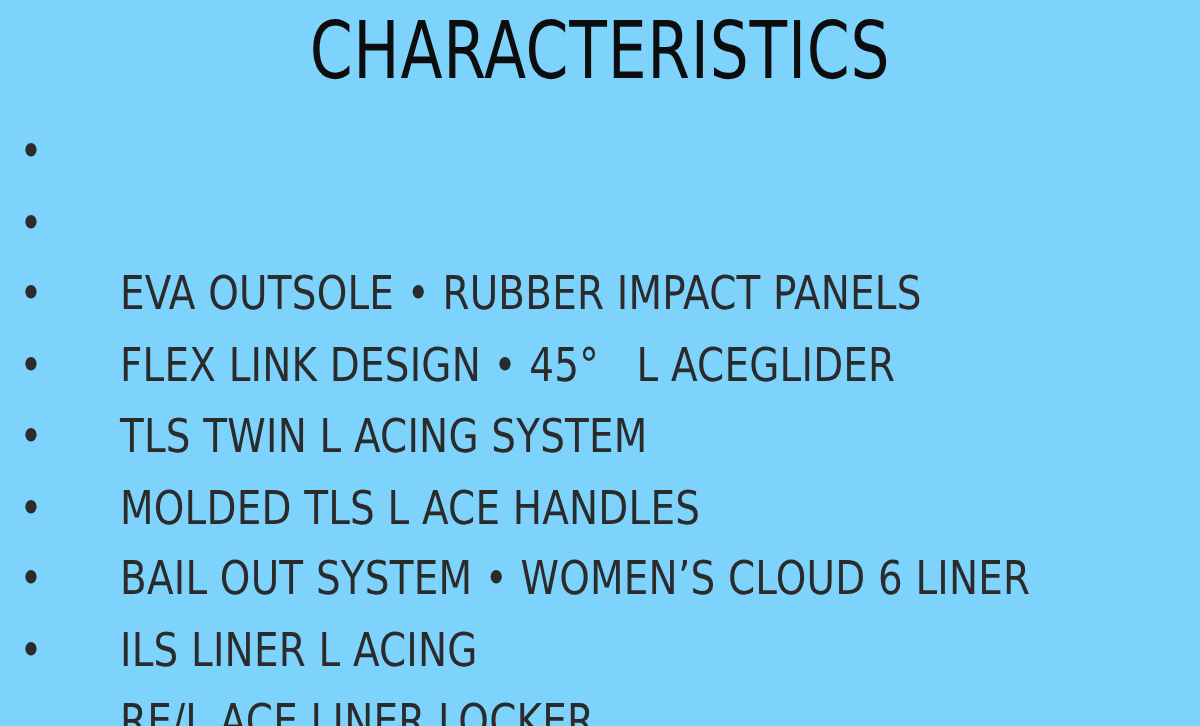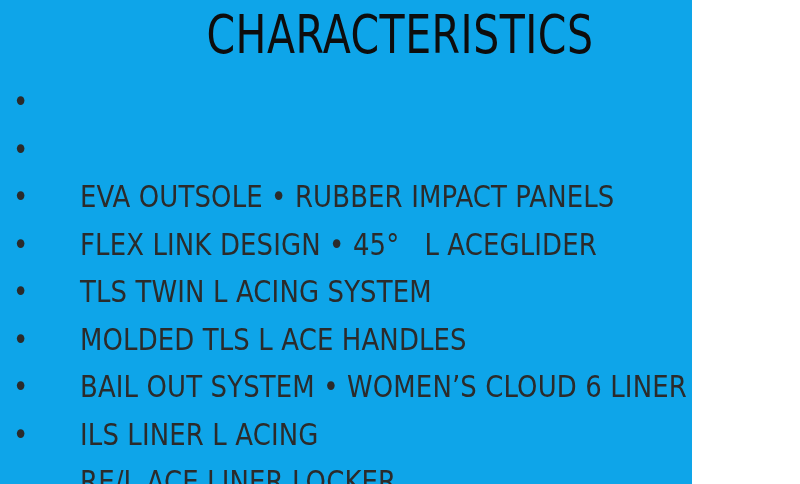--- a/index.html
+++ b/index.html
@@ -9,23 +9,23 @@
   body {
     width: 800px;
     height: 484px;
     background: #ffffff;
     font-family: "DejaVu Sans Condensed", "Liberation Sans Narrow", "Liberation Sans", sans-serif;
     overflow: hidden;
   }
 
   #page {
     position: relative;
-    width: 692px;
+    width: 800px;
     height: 484px;
-    background: #0ea5e9;
+    background: #7dd3fc;
     box-sizing: border-box;
   }
 
   
   .title {
     position: absolute;
     top: 0px;
     left: 0;
     width: 800px;
     text-align: center;

